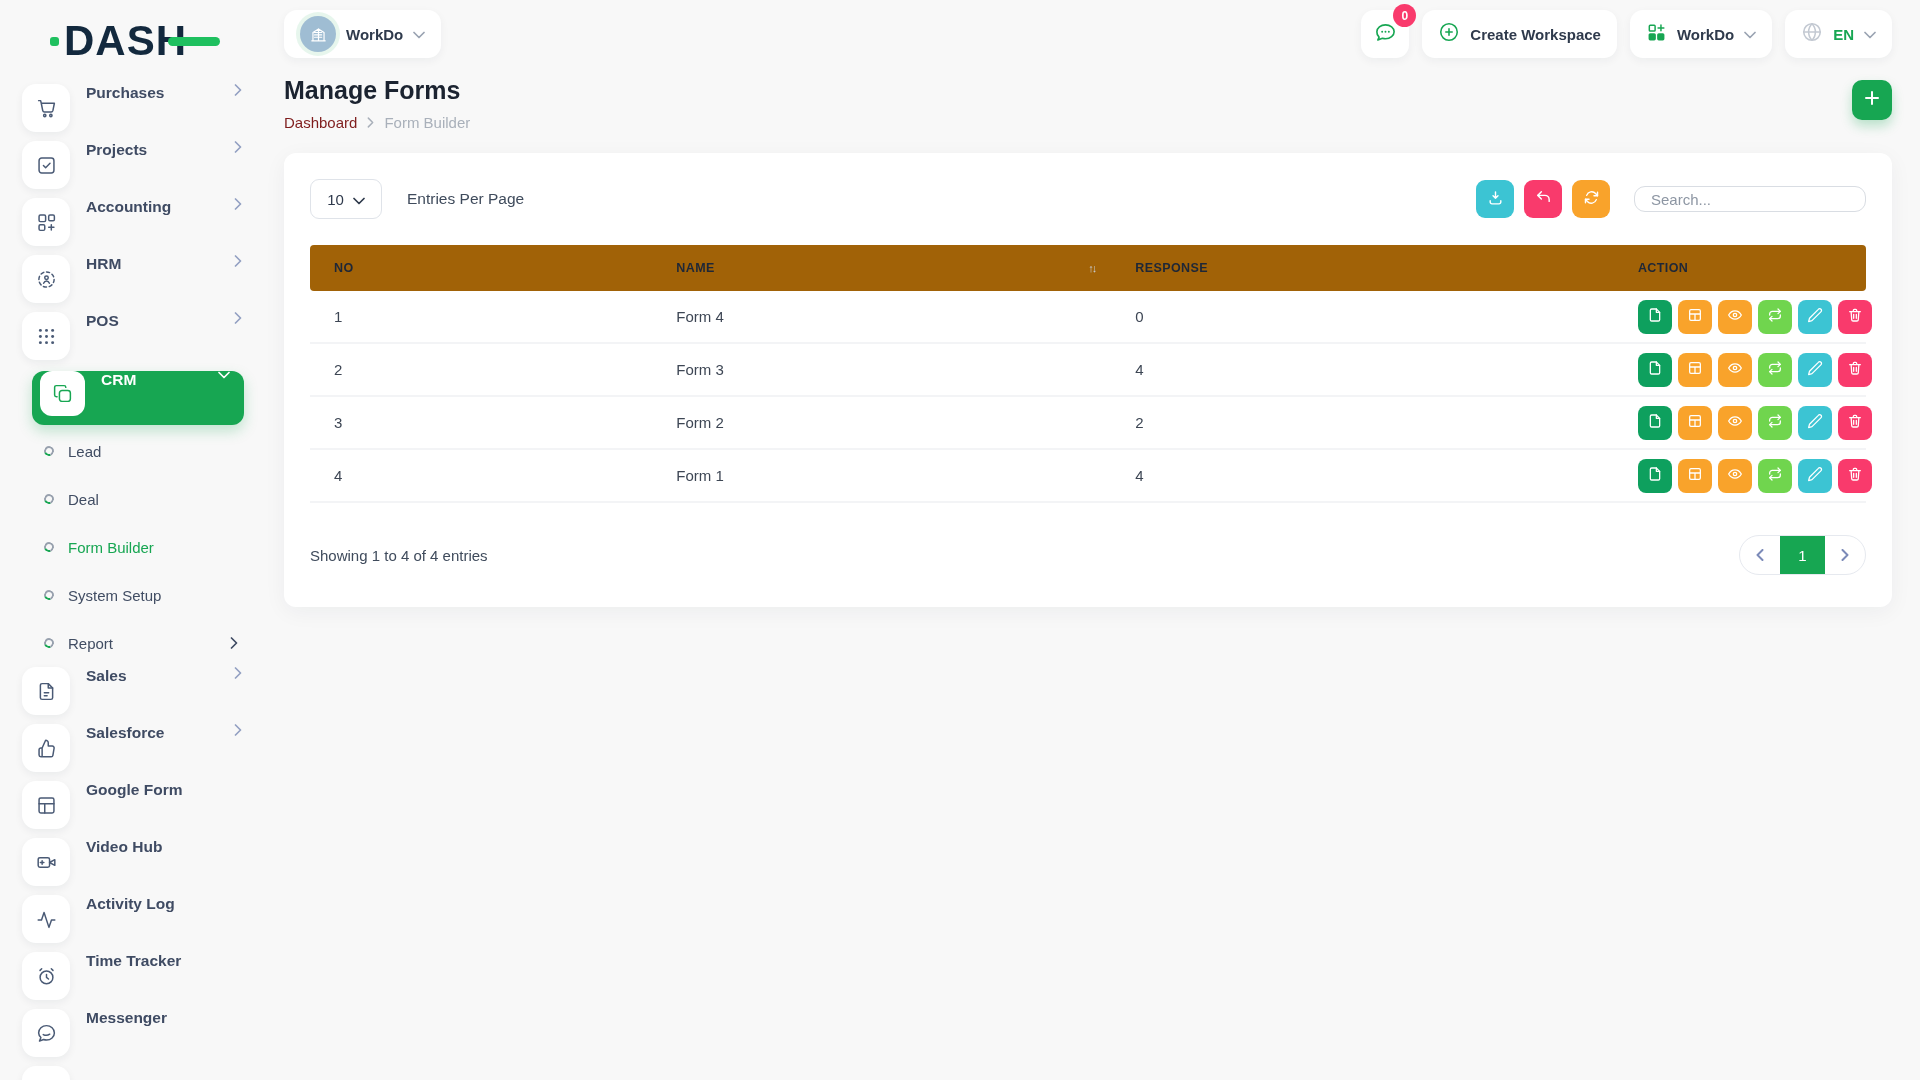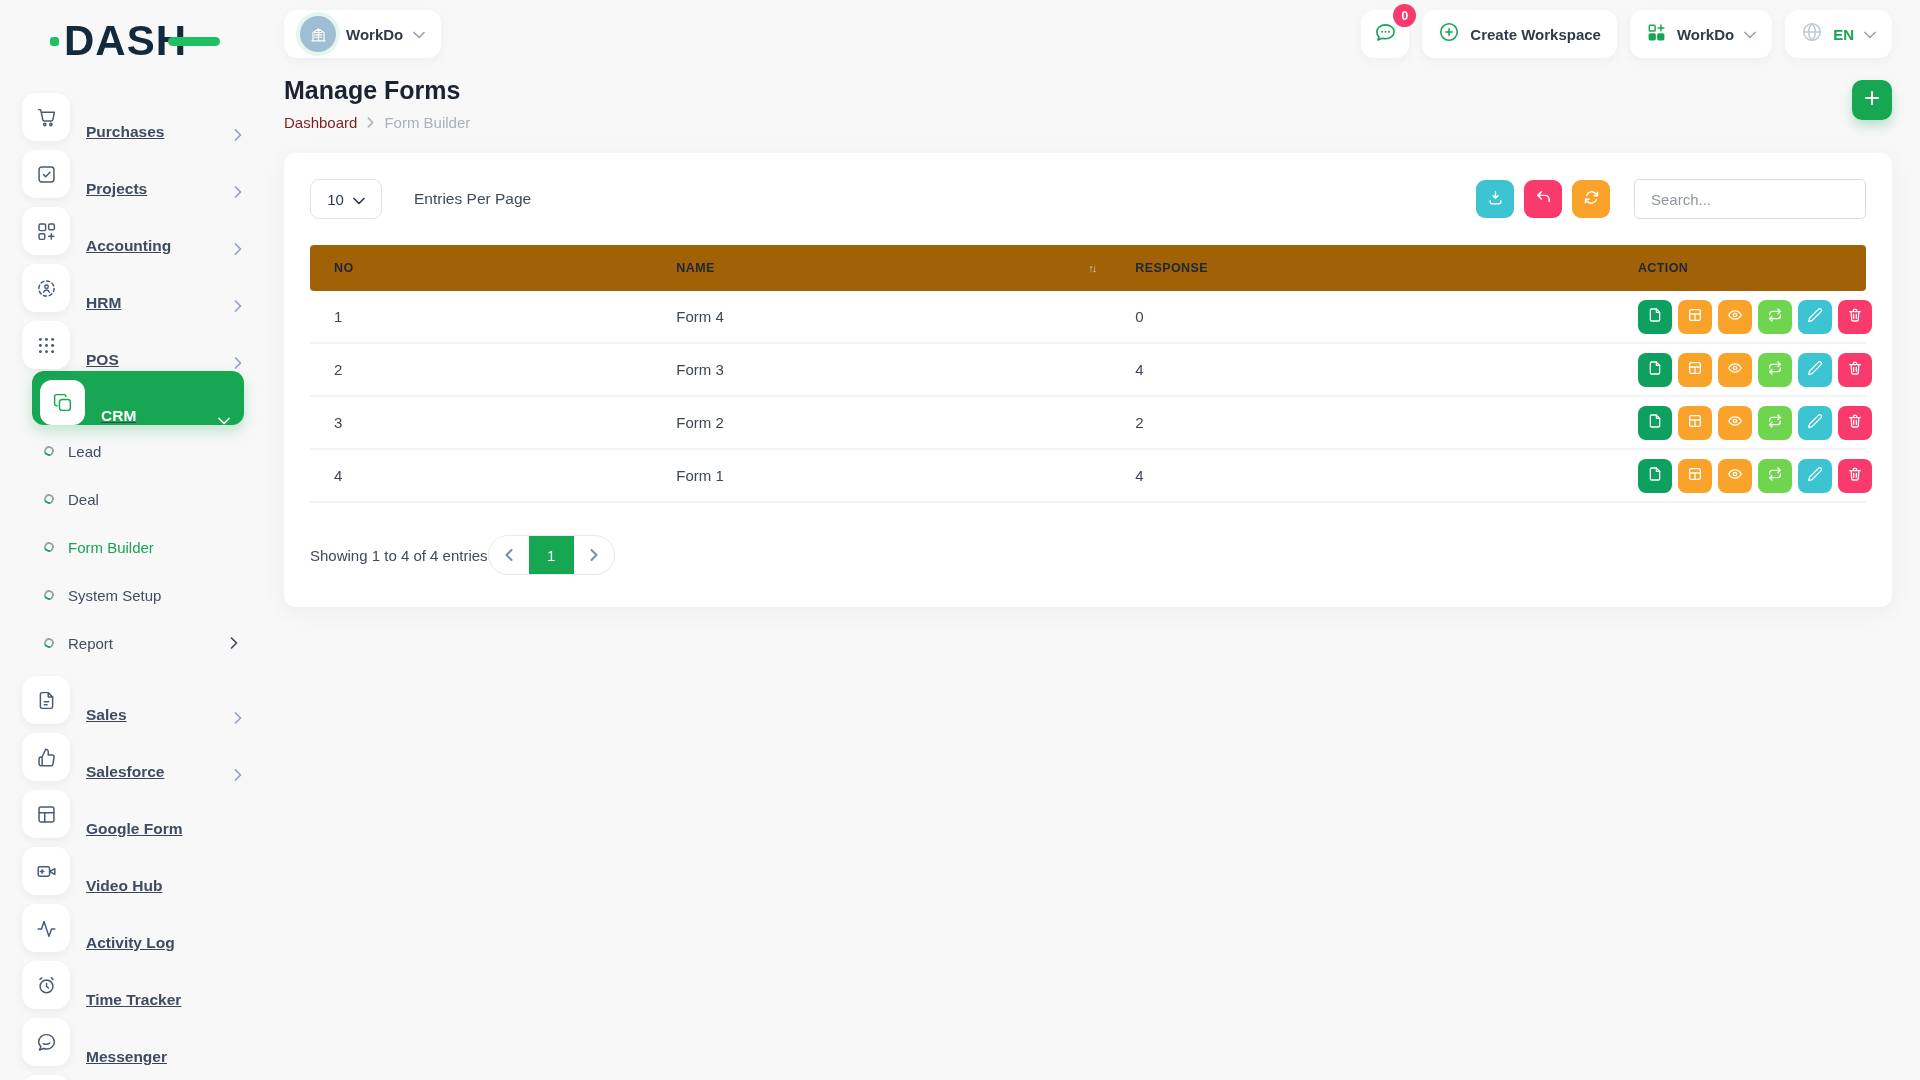--- a/index.html
+++ b/index.html
@@ -12,21 +12,21 @@
   }
   .app { display:flex; width:100%; height:100%; }
 
   
   .sidebar { width:258px; flex:none; padding-top:16px; overflow:hidden; }
   .logo { position:relative; margin:6px 0 24px 64px; width:150px; height:38px; }
   .logo-text { font-size:42px; font-weight:800; letter-spacing:1px; color:#13293e; line-height:38px; }
   .logo-bar { position:absolute; right:-6px; top:15px; width:52px; height:9px; border-radius:5px; background:#1fc05f; }
   .logo-dot { position:absolute; left:-14px; top:15px; width:9px; height:9px; border-radius:3px; background:#1fc05f; }
 
-  .nav-item { display:flex; align-items:flex-end; height:57px; padding:0 16px 0 22px; cursor:pointer;text-decoration:underline; }
+  .nav-item { display:flex; align-items:flex-start; height:57px; padding:0 16px 0 22px; cursor:pointer; }
   .tile { width:48px; height:48px; border-radius:14px; background:#ffffff; box-shadow:0 3px 8px rgba(15,34,58,.06);
           display:grid; place-items:center; color:#4a5a75; flex:none; }
   .tile svg { width:21px; height:21px; }
   .nav-label { margin-left:16px; font-size:15.5px; font-weight:600; color:#3f4b63; }
   .chev { margin-left:auto; color:#93a0c2; display:grid; place-items:center; }
   .chev svg { width:8px; height:12px; }
 
   .nav-item.active { background:#17a652; border-radius:12px; margin:2px 14px 2px 32px; padding:0 14px 0 8px; height:54px;
                      box-shadow:0 6px 14px rgba(23,166,82,.25); }
   .nav-item.active .tile { width:45px; height:45px; color:#17a652; box-shadow:none; border-radius:12px; }
@@ -73,53 +73,53 @@
   .bc-sep svg { width:7px; height:11px; }
   .bc-current { color:#a9b0ba; }
   .add-btn { width:40px; height:40px; margin-top:4px; border-radius:10px; background:#17a652; color:#fff;
              display:grid; place-items:center; box-shadow:0 6px 12px rgba(23,166,82,.28); cursor:pointer; }
   .add-btn svg { width:16px; height:16px; stroke-width:2; }
 
   
   .card { margin:22px 28px 0 26px; background:#fff; border-radius:12px; padding:26px 26px 32px;
           box-shadow:0 5px 22px rgba(18,38,63,.05); }
   .toolbar { display:flex; justify-content:space-between; align-items:center; margin-bottom:26px; }
-  .entries { display:flex; align-items:center; gap:32px; }
+  .entries { display:flex; align-items:center; gap:25px; }
   .select { width:72px; height:40px; border:1px solid #dfe3e9; border-radius:9px; background:#fff;
             display:flex; align-items:center; justify-content:center; gap:9px; font-size:15px; color:#2f3a4c; cursor:pointer; }
   .select .chev-down { color:#2f3a4c; }
   .entries-label { font-size:15.5px; color:#3f4b5c; }
   .tools { display:flex; align-items:center; }
   .tool-btn { width:38px; height:38px; border-radius:9px; display:grid; place-items:center; color:#fff; margin-left:10px; cursor:pointer; }
   .tool-btn svg { width:17px; height:17px; stroke-width:2; }
   .t-download { background:#3cc4d3; }
   .t-undo { background:#f93a6c; }
   .t-refresh { background:#f9a32b; }
-  .search-input { width:232px; height:40px; margin-left:24px; border:1px solid #d9dde3; border-radius:5px;
+  .search-input { width:232px; height:26px; margin-left:24px; border:1px solid #d9dde3; border-radius:11px;
                   padding:0 16px; font-size:15px; color:#4a5568; outline:none; background:#fff;
                   font-family:"Liberation Sans", sans-serif; }
   .search-input::placeholder { color:#8d96a3; }
 
   .thead, .trow { display:grid; grid-template-columns:22% 29.5% 32.3% 16.2%; align-items:center; }
   .thead { background:#a16207; height:46px; font-size:12.5px; font-weight:700; color:#1e2737; letter-spacing:.4px; border-radius:4px; }
   .thead > div, .trow > div { padding-left:24px; }
   .name-head { display:flex; align-items:center; justify-content:space-between; padding-right:16px; }
   .sort { color:#c9ced6; font-size:11px; letter-spacing:-2px; font-weight:400; }
   .trow { height:53px; font-size:15px; color:#3d4654; border-bottom:2px solid #f3f4f6; }
   .actions { display:flex; gap:6px; }
   .act { width:34px; height:34px; border-radius:8px; display:grid; place-items:center; color:#fff; cursor:pointer; flex:none; }
   .act svg { width:16px; height:16px; stroke-width:1.9; }
   .a-file { background:#0ea05e; }
   .a-table { background:#f9a32b; }
   .a-eye { background:#f9a32b; }
   .a-shuffle { background:#70d54e; }
   .a-edit { background:#3cc4d3; }
   .a-del { background:#f93a6c; }
 
-  .card-footer { display:flex; justify-content:flex-start; align-items:center; margin-top:32px; }
+  .card-footer { display:flex; justify-content:space-between; align-items:center; margin-top:32px; }
   .summary { font-size:15px; color:#3f4b5c; }
   .pagination { display:flex; height:40px; border:1px solid #e6e9ef; border-radius:20px; overflow:hidden; background:#fff; }
   .page-arrow { width:40px; display:grid; place-items:center; color:#7b8ab8; cursor:pointer; }
   .page-arrow svg { width:8px; height:12px; stroke-width:2; }
   .page-num { width:45px; background:#17a652; color:#fff; display:grid; place-items:center; font-size:15px; cursor:pointer; }
 </style>
 </head>
 <body>
 
 <div class="app">

